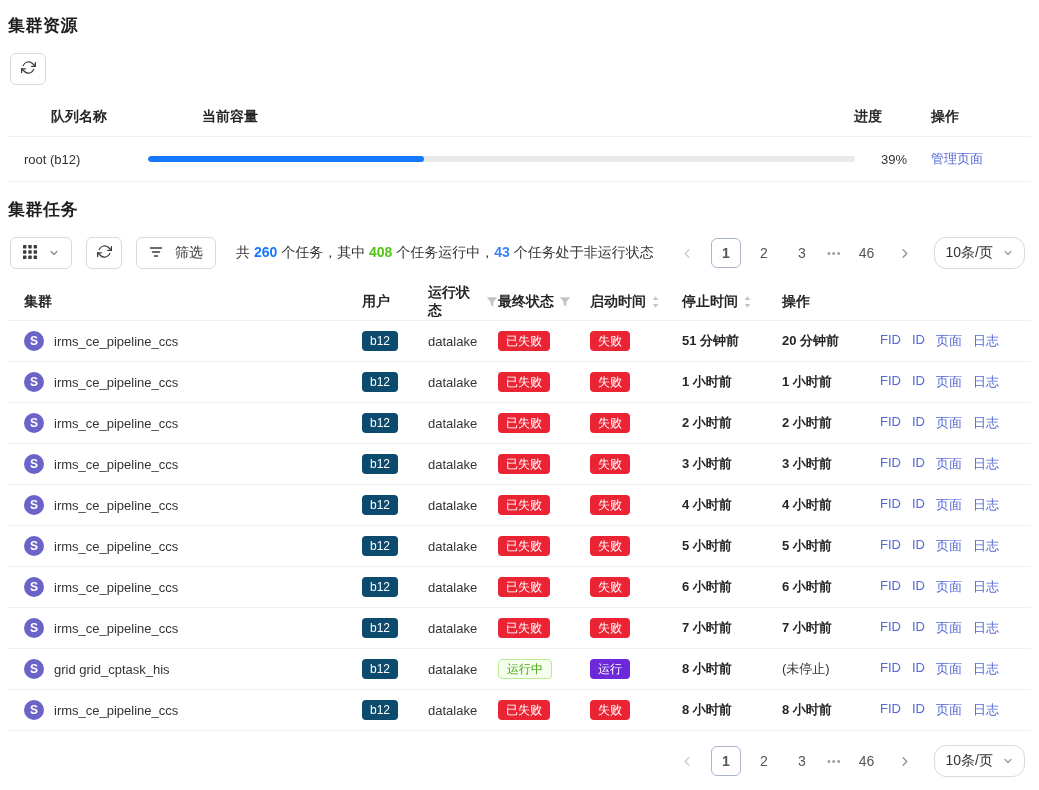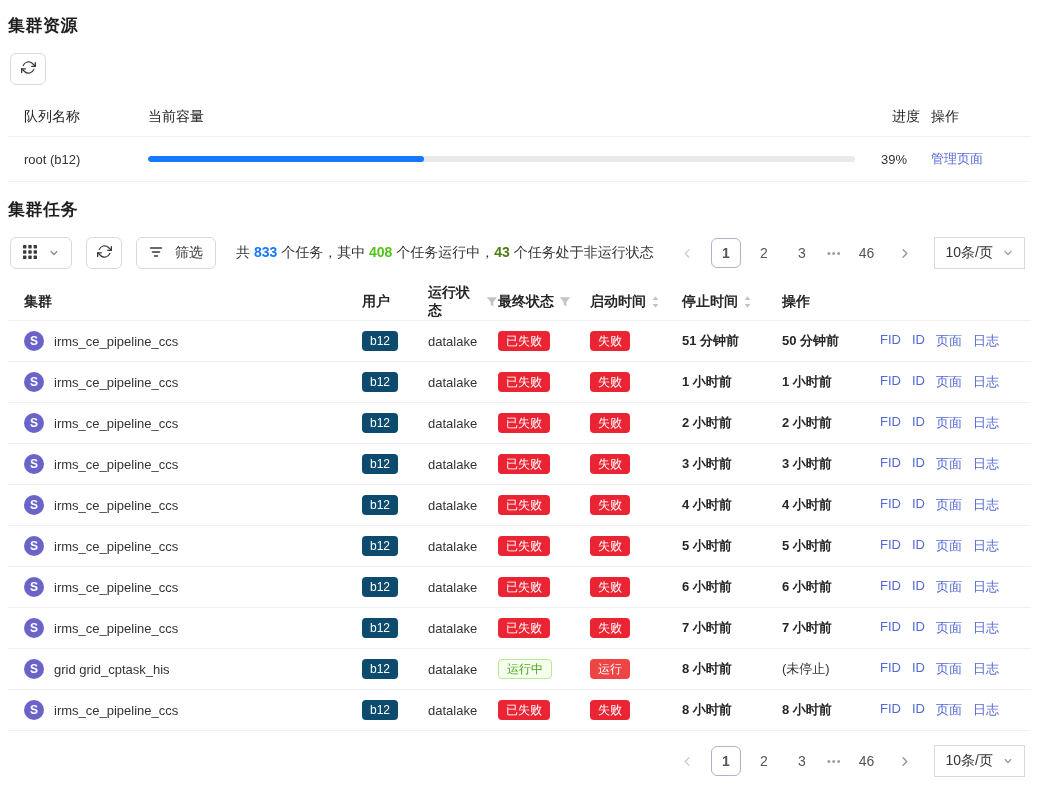--- a/index.html
+++ b/index.html
@@ -26,46 +26,46 @@
   .res-toolbar { margin: 16px 0 12px 2px; }
 
   
   .rhead, .rrow { display: flex; align-items: center; padding: 0 16px; }
   .rhead { height: 40px; border-bottom: 1px solid #f0f0f0; margin-top: 8px; }
   .rrow  { height: 45px; border-bottom: 1px solid #f0f0f0; }
   .r-queue { width: 124px; font-size: 13px; }
   .rhead .r-queue { font-size: 14px; }
   .r-cap { flex: 1; padding-right: 26px; }
   .r-prog { width: 50px; font-size: 13px; }
-  .rhead .r-prog { font-size: 14px; text-align: center; }
+  .rhead .r-prog { font-size: 14px; }
   .r-act { width: 84px; }
-  .th { font-weight: 400; color: #262626; }
+  .th { font-weight: 700; color: #262626; margin-left: 27px; }
   .track { height: 6px; background: #e9e9e9; border-radius: 3px; overflow: hidden; }
   .fill { height: 100%; background: #1677ff; border-radius: 3px; width: 0; }
   .link { color: #5468d4; font-size: 13px; text-decoration: none; cursor: pointer; }
 
   
   .tasks-sec { margin-top: 16px; }
   .toolbar { display: flex; align-items: center; margin-top: 16px; gap: 14px; padding: 0 6px 0 2px; }
   .summary { font-size: 14px; color: #333; margin-left: 6px; white-space: nowrap; }
   .summary .num { font-weight: 700; }
-  .num.blue { color: #1677ff; } .num.green { color: #52c41a; } .num.red { color: #4d7c0f; }
+  .num.blue { color: #1677ff; } .num.green { color: #52c41a; } .num.red { color: #3b82f6; }
 
   .pager { margin-left: auto; display: flex; align-items: center; gap: 8px; }
   .pg-btn {
     min-width: 30px; height: 30px; border: none; background: transparent; color: #555;
     font-size: 14px; display: inline-flex; align-items: center; justify-content: center;
     cursor: pointer; border-radius: 6px; font-family: inherit;
   }
   .pg-num.current { border: 1px solid #aab4cf; font-weight: 600; }
   .pg-prev { color: #cfcfcf; }
   .pg-next { color: #9a9a9a; }
   .pg-ellipsis { color: #9a9a9a; font-size: 11px; letter-spacing: 1px; padding: 0 2px; }
   .pg-size {
-    height: 32px; border: 1px solid #d9d9d9; border-radius: 0; display: inline-flex;
+    height: 32px; border: 1px solid #d9d9d9; border-radius: 12px; display: inline-flex;
     align-items: center; gap: 10px; padding: 0 11px; font-size: 14px; margin-left: 6px;
     cursor: pointer; background: #fff;
   }
   .sel-chev { display: inline-flex; color: #999; }
 
   
   .ttable { margin-top: 14px; }
   .thead, .trow {
     display: grid;
     grid-template-columns: 338px 66px 70px 92px 92px 100px 98px 1fr;
@@ -79,21 +79,21 @@
   .c-name { display: flex; align-items: center; min-width: 0; }
   .avatar {
     width: 20px; height: 20px; border-radius: 50%; background: #6b64c8; color: #fff;
     font-size: 12px; font-weight: 700; display: inline-flex; align-items: center;
     justify-content: center; margin-right: 10px; flex: none;
   }
   .tag { display: inline-block; font-size: 12px; line-height: 20px; padding: 0 8px; border-radius: 4px; color: #fff; white-space: nowrap; }
   .tag-blue { background: #0c4a6e; }
   .tag-red { background: #ea2433; }
   .tag-green { background: #f6ffed; color: #46a716; border: 1px solid #b7eb8f; line-height: 18px; }
-  .tag-cyan { background: #ef4444; font-family: Liberation Serif, serif; }
+  .tag-cyan { background: #6d28d9; font-family: Liberation Serif, serif; }
   .c-time { font-weight: 700; font-size: 13px; color: #262626; }
   .c-time.normal { font-weight: 400; color: #333; }
   .c-actions { display: flex; gap: 11px; }
   .bottom-bar { display: flex; justify-content: flex-end; margin-top: 14px; padding-right: 6px; }
 </style>
 </head>
 <body>
 
 <div class="page">
 
@@ -170,21 +170,21 @@
       <button class="btn">
         <span class="ic">
           <svg width="14" height="12" viewBox="0 0 14 12" fill="none" stroke="#3a3a3a" stroke-width="1.5" stroke-linecap="round">
               <path d="M1.5 2h11M3.5 6h7M5.5 10h3"></path>
             </svg>
         </span>
         <span>筛选</span>
       </button>
 
       <div class="summary">
-        <span>共 </span><span class="num blue">833</span><span> 个任务，其中 </span><span class="num green">408</span><span> 个任务运行中，</span><span class="num red">43</span><span> 个任务处于非运行状态</span>
+        <span>共 </span><span class="num blue">260</span><span> 个任务，其中 </span><span class="num green">408</span><span> 个任务运行中，</span><span class="num red">43</span><span> 个任务处于非运行状态</span>
       </div>
 
       <div class="pager">
           <button class="pg-btn pg-prev">
             <svg width="11" height="11" viewBox="0 0 12 12" fill="none" stroke="currentColor" stroke-width="1.6" stroke-linecap="round" stroke-linejoin="round">
               <path d="M7.5 2 3.5 6l4 4"></path>
             </svg>
           </button>
           <button class="pg-btn pg-num current">1</button>
           <button class="pg-btn pg-num">2</button>
@@ -257,21 +257,21 @@
           <div class="trow">
             <div class="td c-name">
               <span class="avatar">S</span>
               <span class="tname">irms_ce_pipeline_ccs</span>
             </div>
             <div class="td"><span class="tag tag-blue">b12</span></div>
             <div class="td">datalake</div>
             <div class="td"><span class="tag tag-red">已失败</span></div>
             <div class="td"><span class="tag tag-red">失败</span></div>
             <div class="td c-time">51 分钟前</div>
-            <div class="td c-time">50 分钟前</div>
+            <div class="td c-time">20 分钟前</div>
             <div class="td c-actions">
               <a class="link">FID</a>
               <a class="link">ID</a>
               <a class="link">页面</a>
               <a class="link">日志</a>
             </div>
           </div>
           <div class="trow">
             <div class="td c-name">
               <span class="avatar">S</span>

